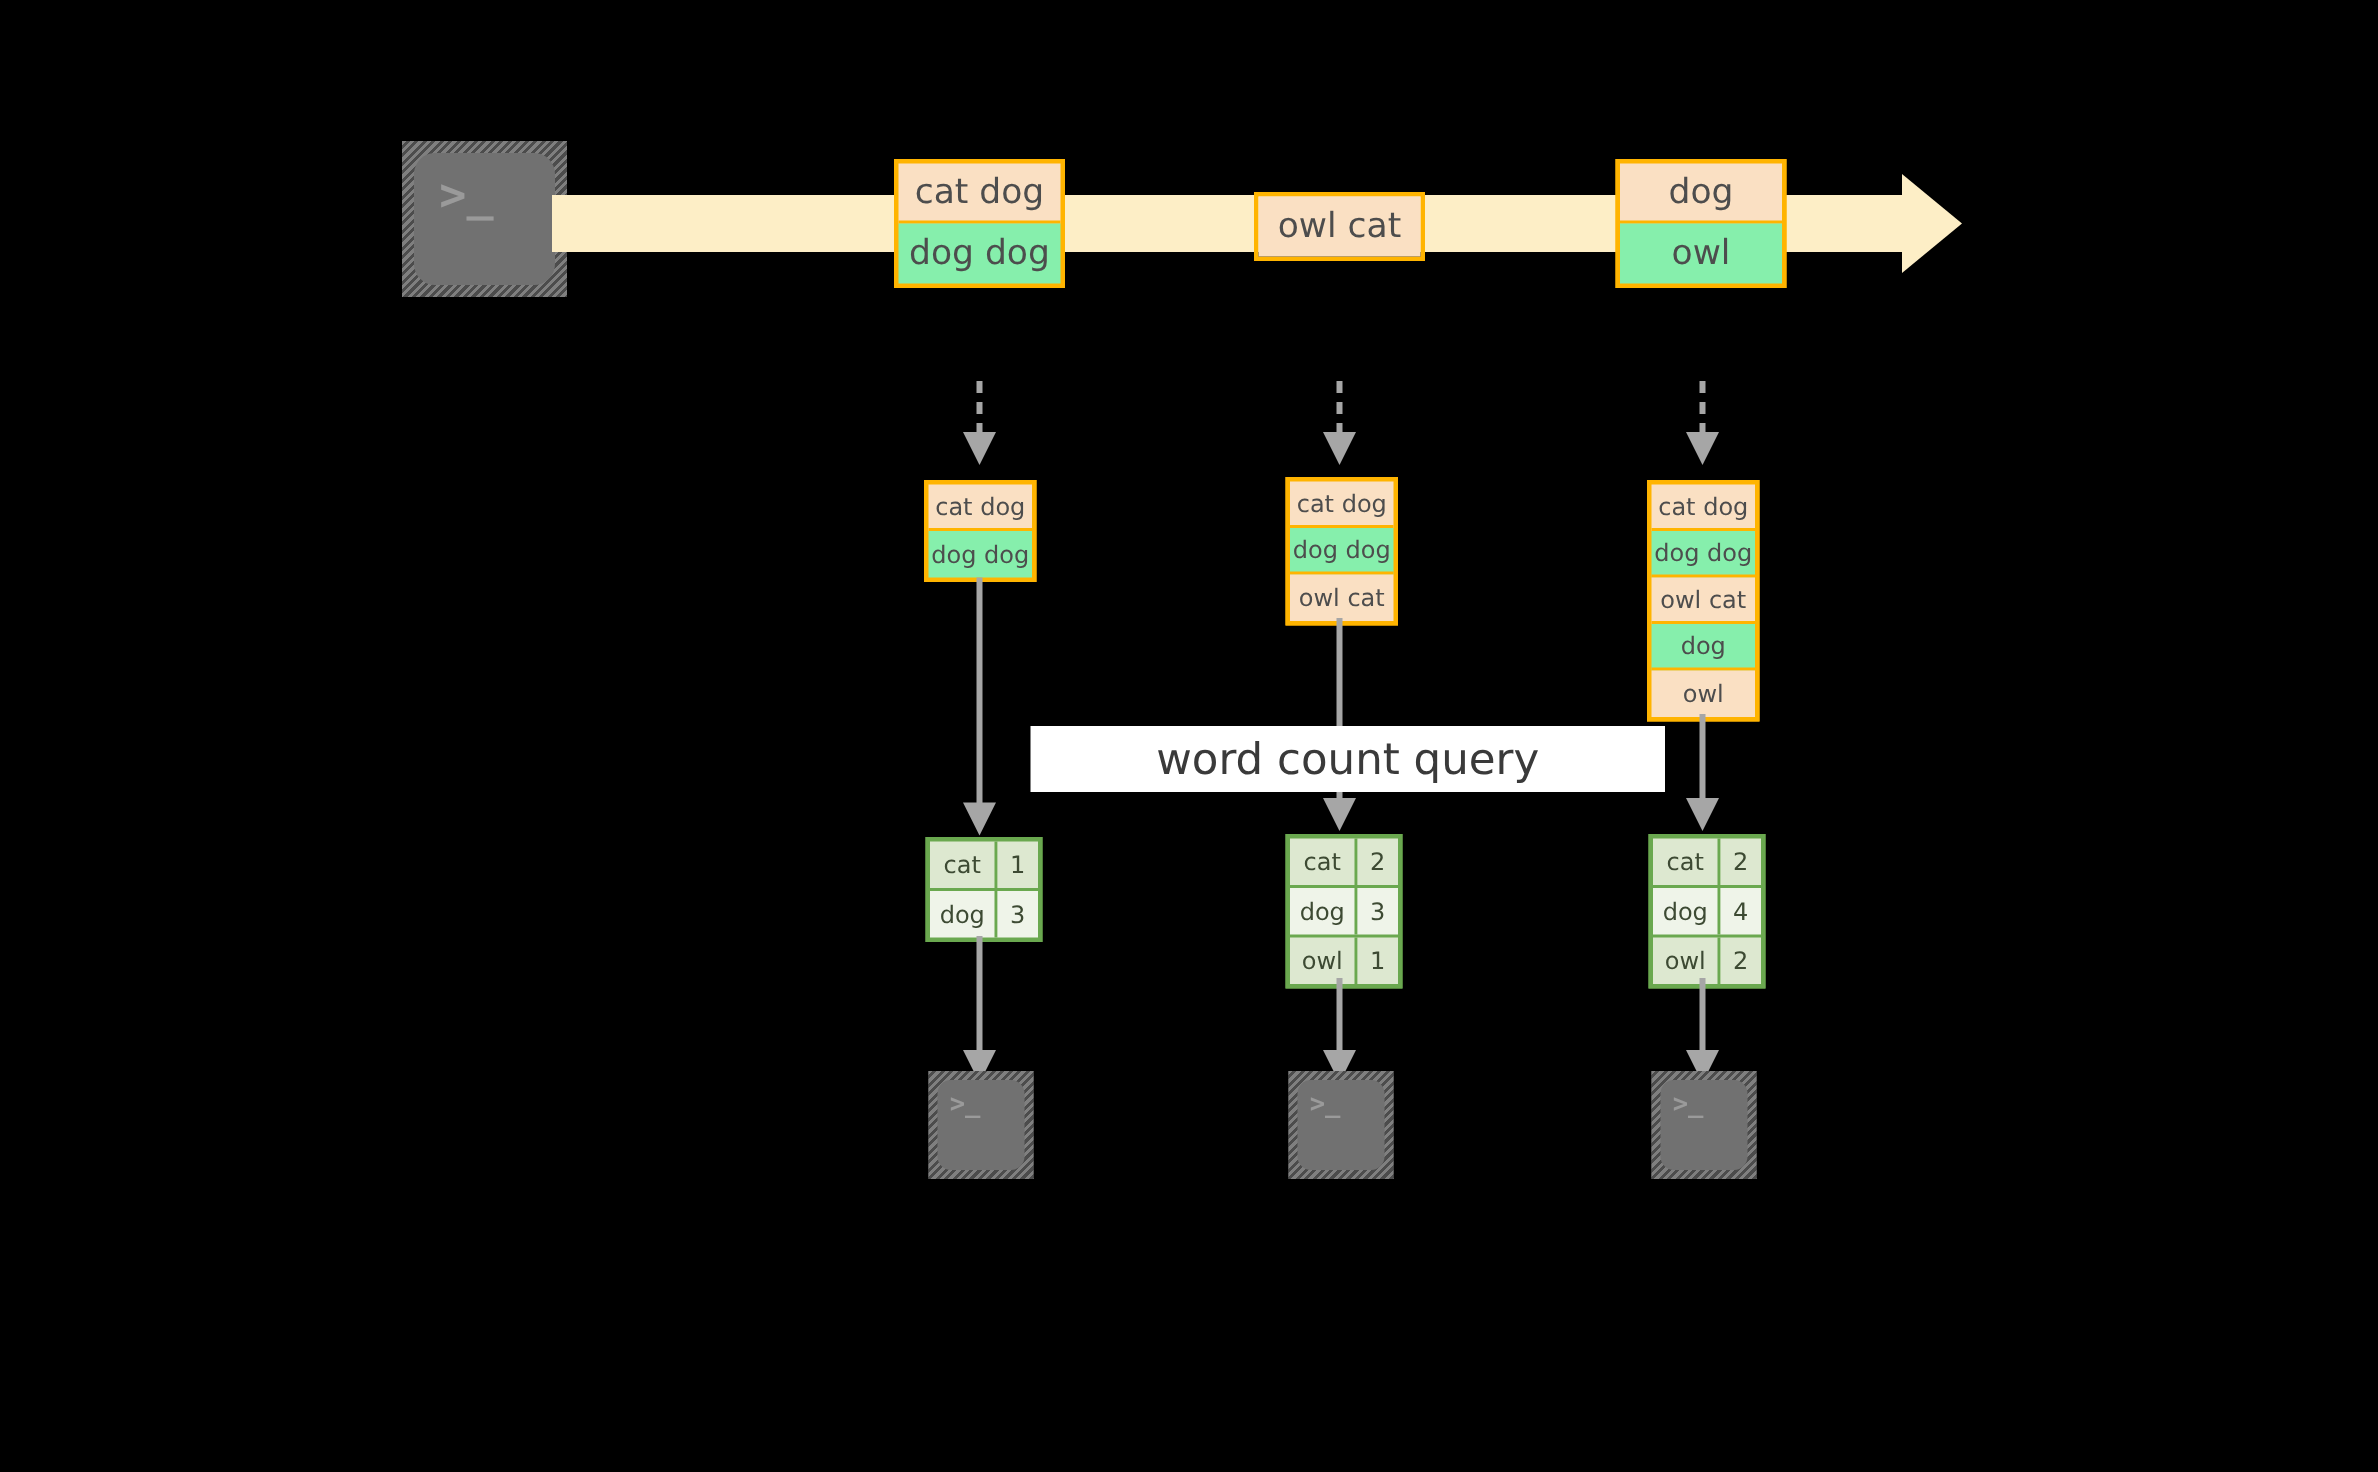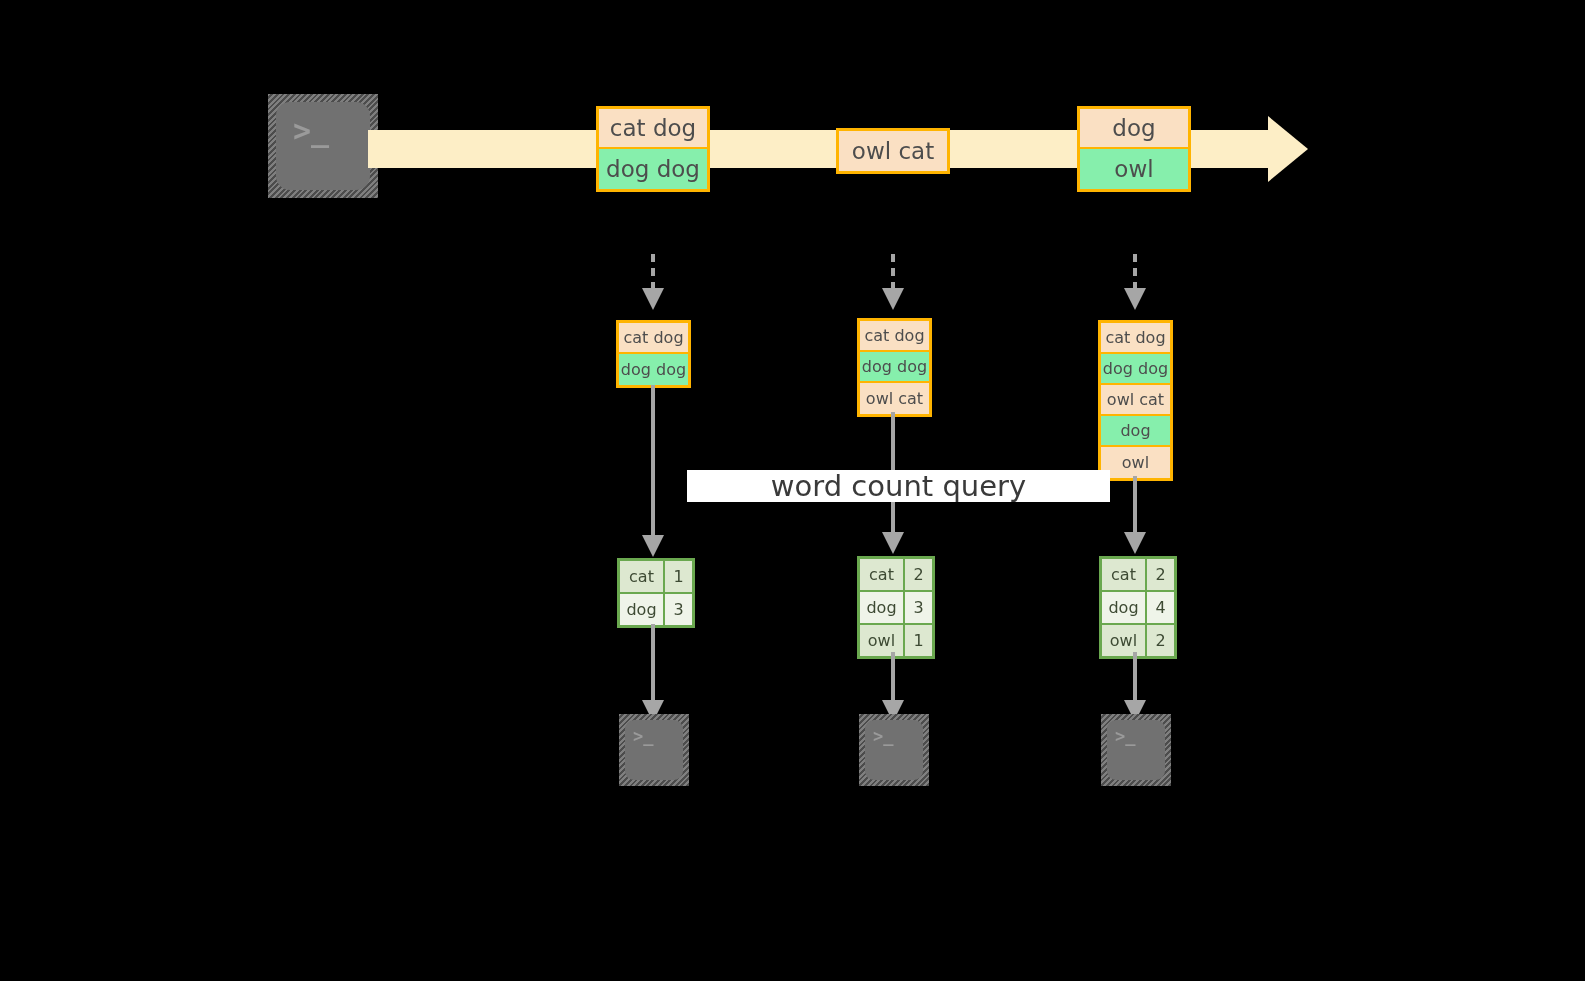--- a/index.html
+++ b/index.html
@@ -280,17 +280,17 @@
 
   <div class="garrow-line" style="left:1133px; top:652px; height:50px;"></div>
   <div class="garrow-head" style="left:1124px; top:700px;"></div>
 
   <div class="term small" style="left:1101px; top:714px; width:70px; height:72px;">
     <div class="term-inner">
       <div class="term-glyph">&gt;_</div>
     </div>
   </div>
 
-  <div class="query-band" style="left:687px; top:470px; width:423px; height:32px;">
+  <div class="query-band" style="left:687px; top:484px; width:423px; height:44px;">
     <span>word count query</span>
   </div>
 
 </div>
 
 </body></html>

